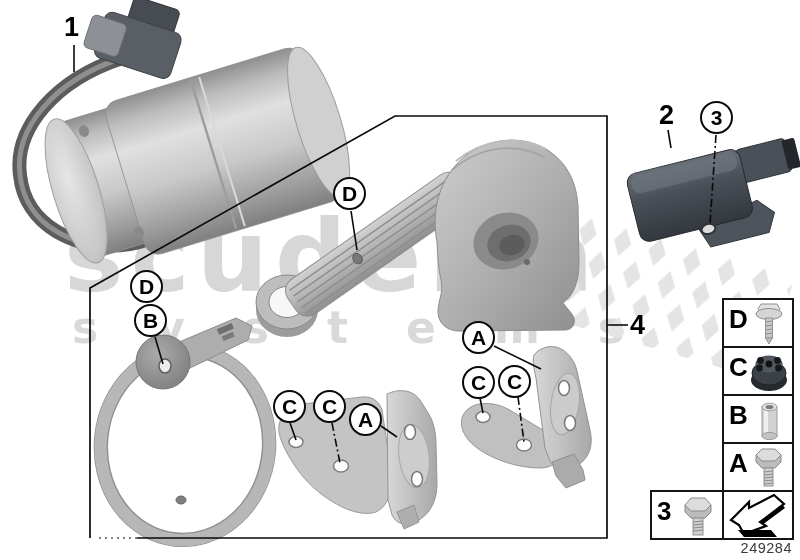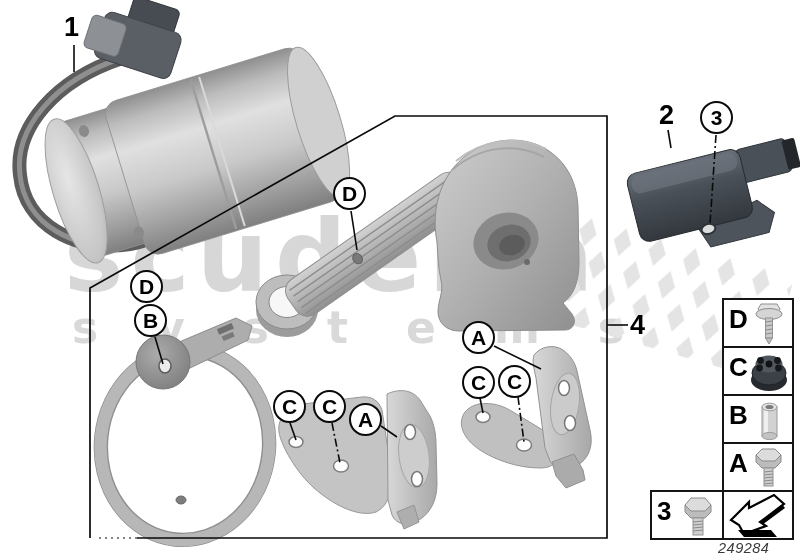--- a/index.html
+++ b/index.html
@@ -13,22 +13,22 @@
   .art{position:absolute;left:0;top:0;z-index:2;}
   
   .co{position:absolute;width:33px;height:33px;border:2.5px solid #0a0a0a;border-radius:50%;
       background:#fff;text-align:center;line-height:29px;font-size:21px;font-weight:bold;
       color:#000;z-index:4;box-sizing:border-box;}
   .pl{position:absolute;font-size:27px;font-weight:bold;color:#000;z-index:4;line-height:1;}
   
   .cell{position:absolute;background:#fff;border:2px solid #151515;box-sizing:border-box;z-index:4;}
   .lg-key{position:absolute;left:5px;top:6px;font-size:26px;font-weight:bold;color:#000;line-height:1;}
   .lg-ic{position:absolute;right:2px;top:1px;}
-  .pn{position:absolute;left:718px;top:540px;width:74px;text-align:left;font-size:14.5px;
-      color:#3a3a3a;letter-spacing:0.5px;z-index:4;font-style:italic;}
+  .pn{position:absolute;left:718px;top:540px;width:74px;text-align:right;font-size:14.5px;
+      color:#3a3a3a;letter-spacing:0.5px;z-index:4;}
 </style>
 </head>
 <body>
 
 <div class="stage">
 
   <div class="wm1">scuderia</div>
   <div class="wm2">systems</div>
 
   <svg class="art" width="800" height="560" viewBox="0 0 800 560">

